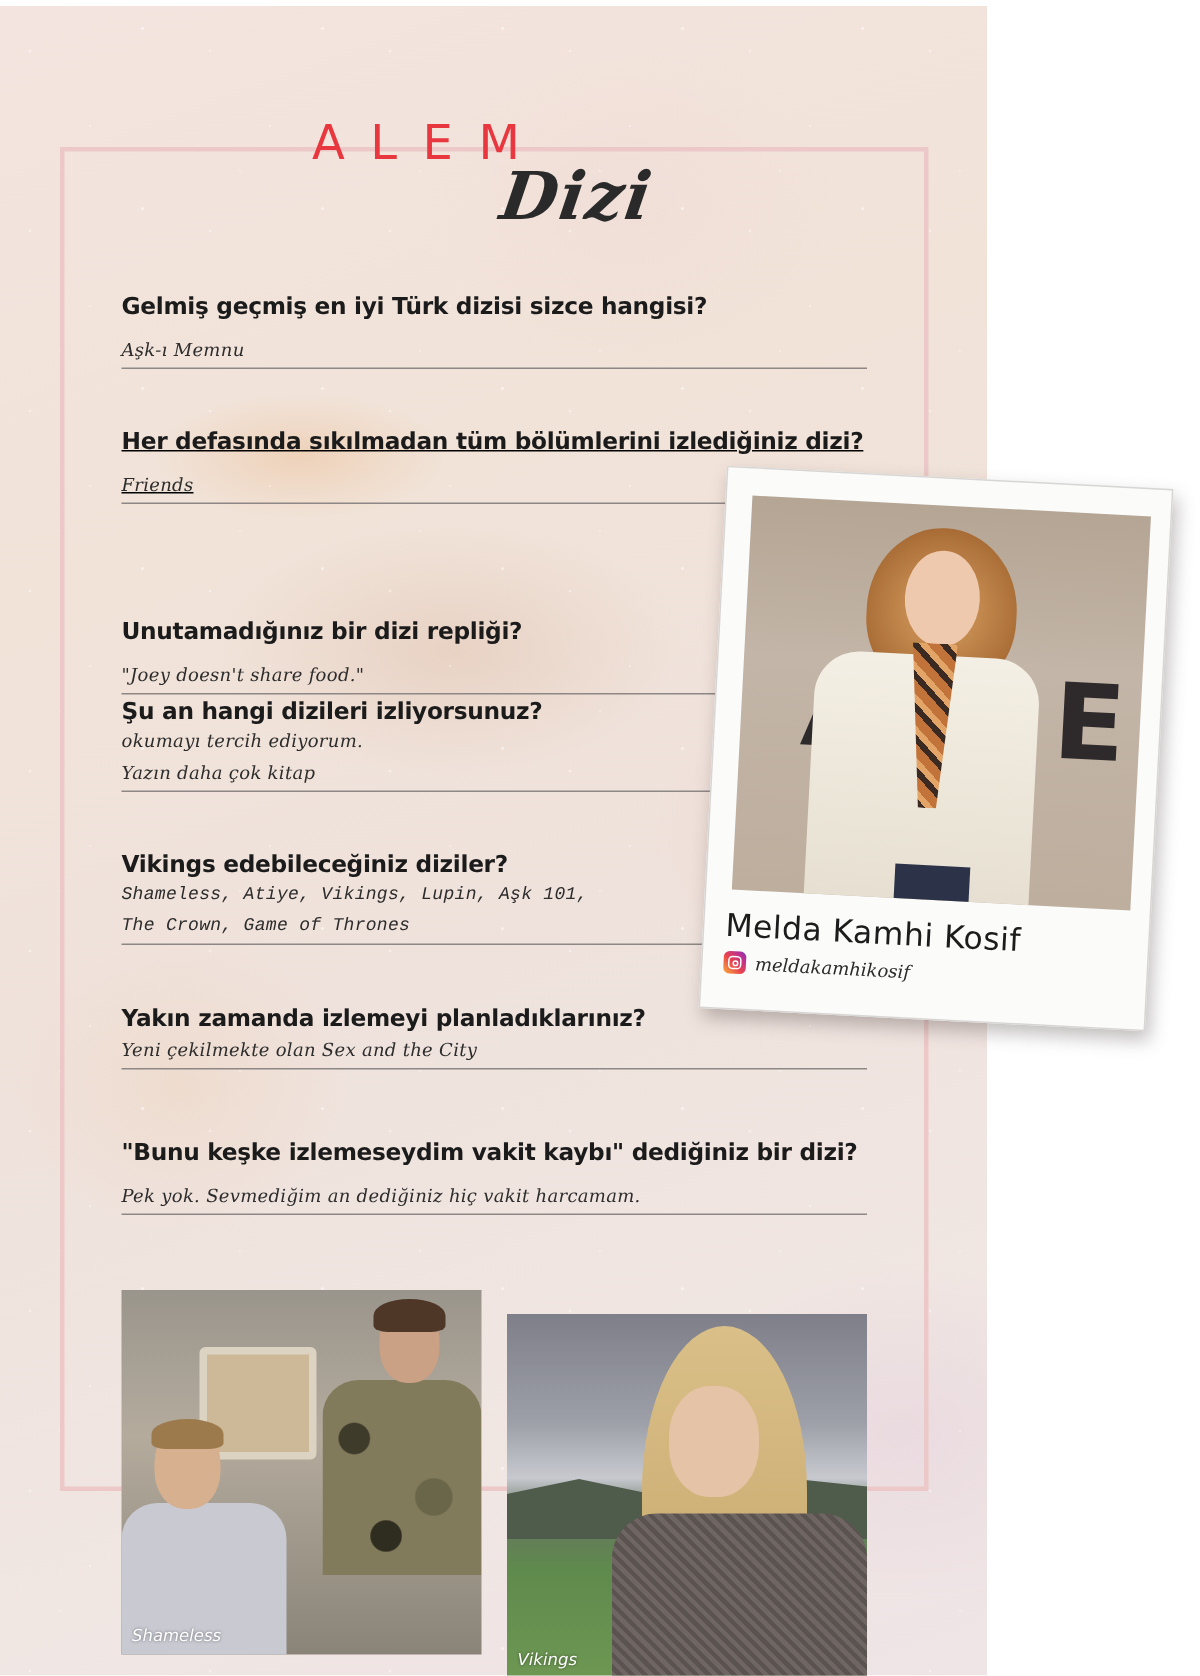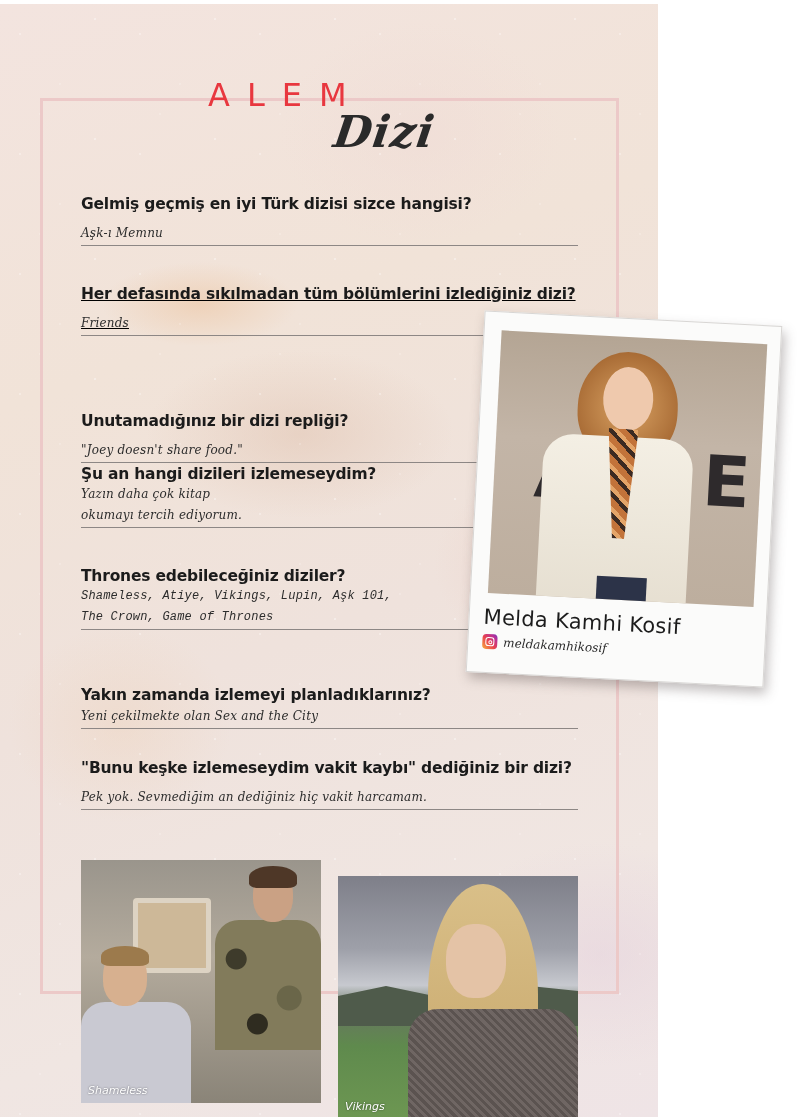--- a/index.html
+++ b/index.html
@@ -178,36 +178,36 @@
   </div>
 
   <div class="qa" style="top:370px;margin-top:37px;">
     <div class="q">Unutamadığınız bir dizi repliği?</div>
     <div class="a" style="margin-top:9px;">
       <span class="line">"Joey doesn't share food."</span>
     </div>
   </div>
 
   <div class="qa" style="top:460px;">
-    <div class="q">Şu an hangi dizileri izlemeseydim?</div>
+    <div class="q">Şu an hangi dizileri izliyorsunuz?</div>
     <div class="a" style="margin-top:0px;">
+      <span class="line">okumayı tercih ediyorum.</span>
       <span class="line">Yazın daha çok kitap</span>
-      <span class="line">okumayı tercih ediyorum.</span>
     </div>
   </div>
 
   <div class="qa" style="top:562px;">
-    <div class="q">Thrones edebileceğiniz diziler?</div>
+    <div class="q">Vikings edebileceğiniz diziler?</div>
     <div class="a" style="margin-top:0px;font-family:Liberation Mono, monospace;">
       <span class="line">Shameless, Atiye, Vikings, Lupin, Aşk 101,</span>
       <span class="line">The Crown, Game of Thrones</span>
     </div>
   </div>
 
-  <div class="qa" style="top:681px;">
+  <div class="qa" style="top:665px;">
     <div class="q">Yakın zamanda izlemeyi planladıklarınız?</div>
     <div class="a" style="margin-top:1px;">
       <span class="line">Yeni çekilmekte olan Sex and the City</span>
     </div>
   </div>
 
   <div class="qa" style="top:754px;">
     <div class="q">"Bunu keşke izlemeseydim vakit kaybı" dediğiniz bir dizi?</div>
     <div class="a" style="margin-top:9px;">
       <span class="line">Pek yok. Sevmediğim an dediğiniz hiç vakit  harcamam.</span>

